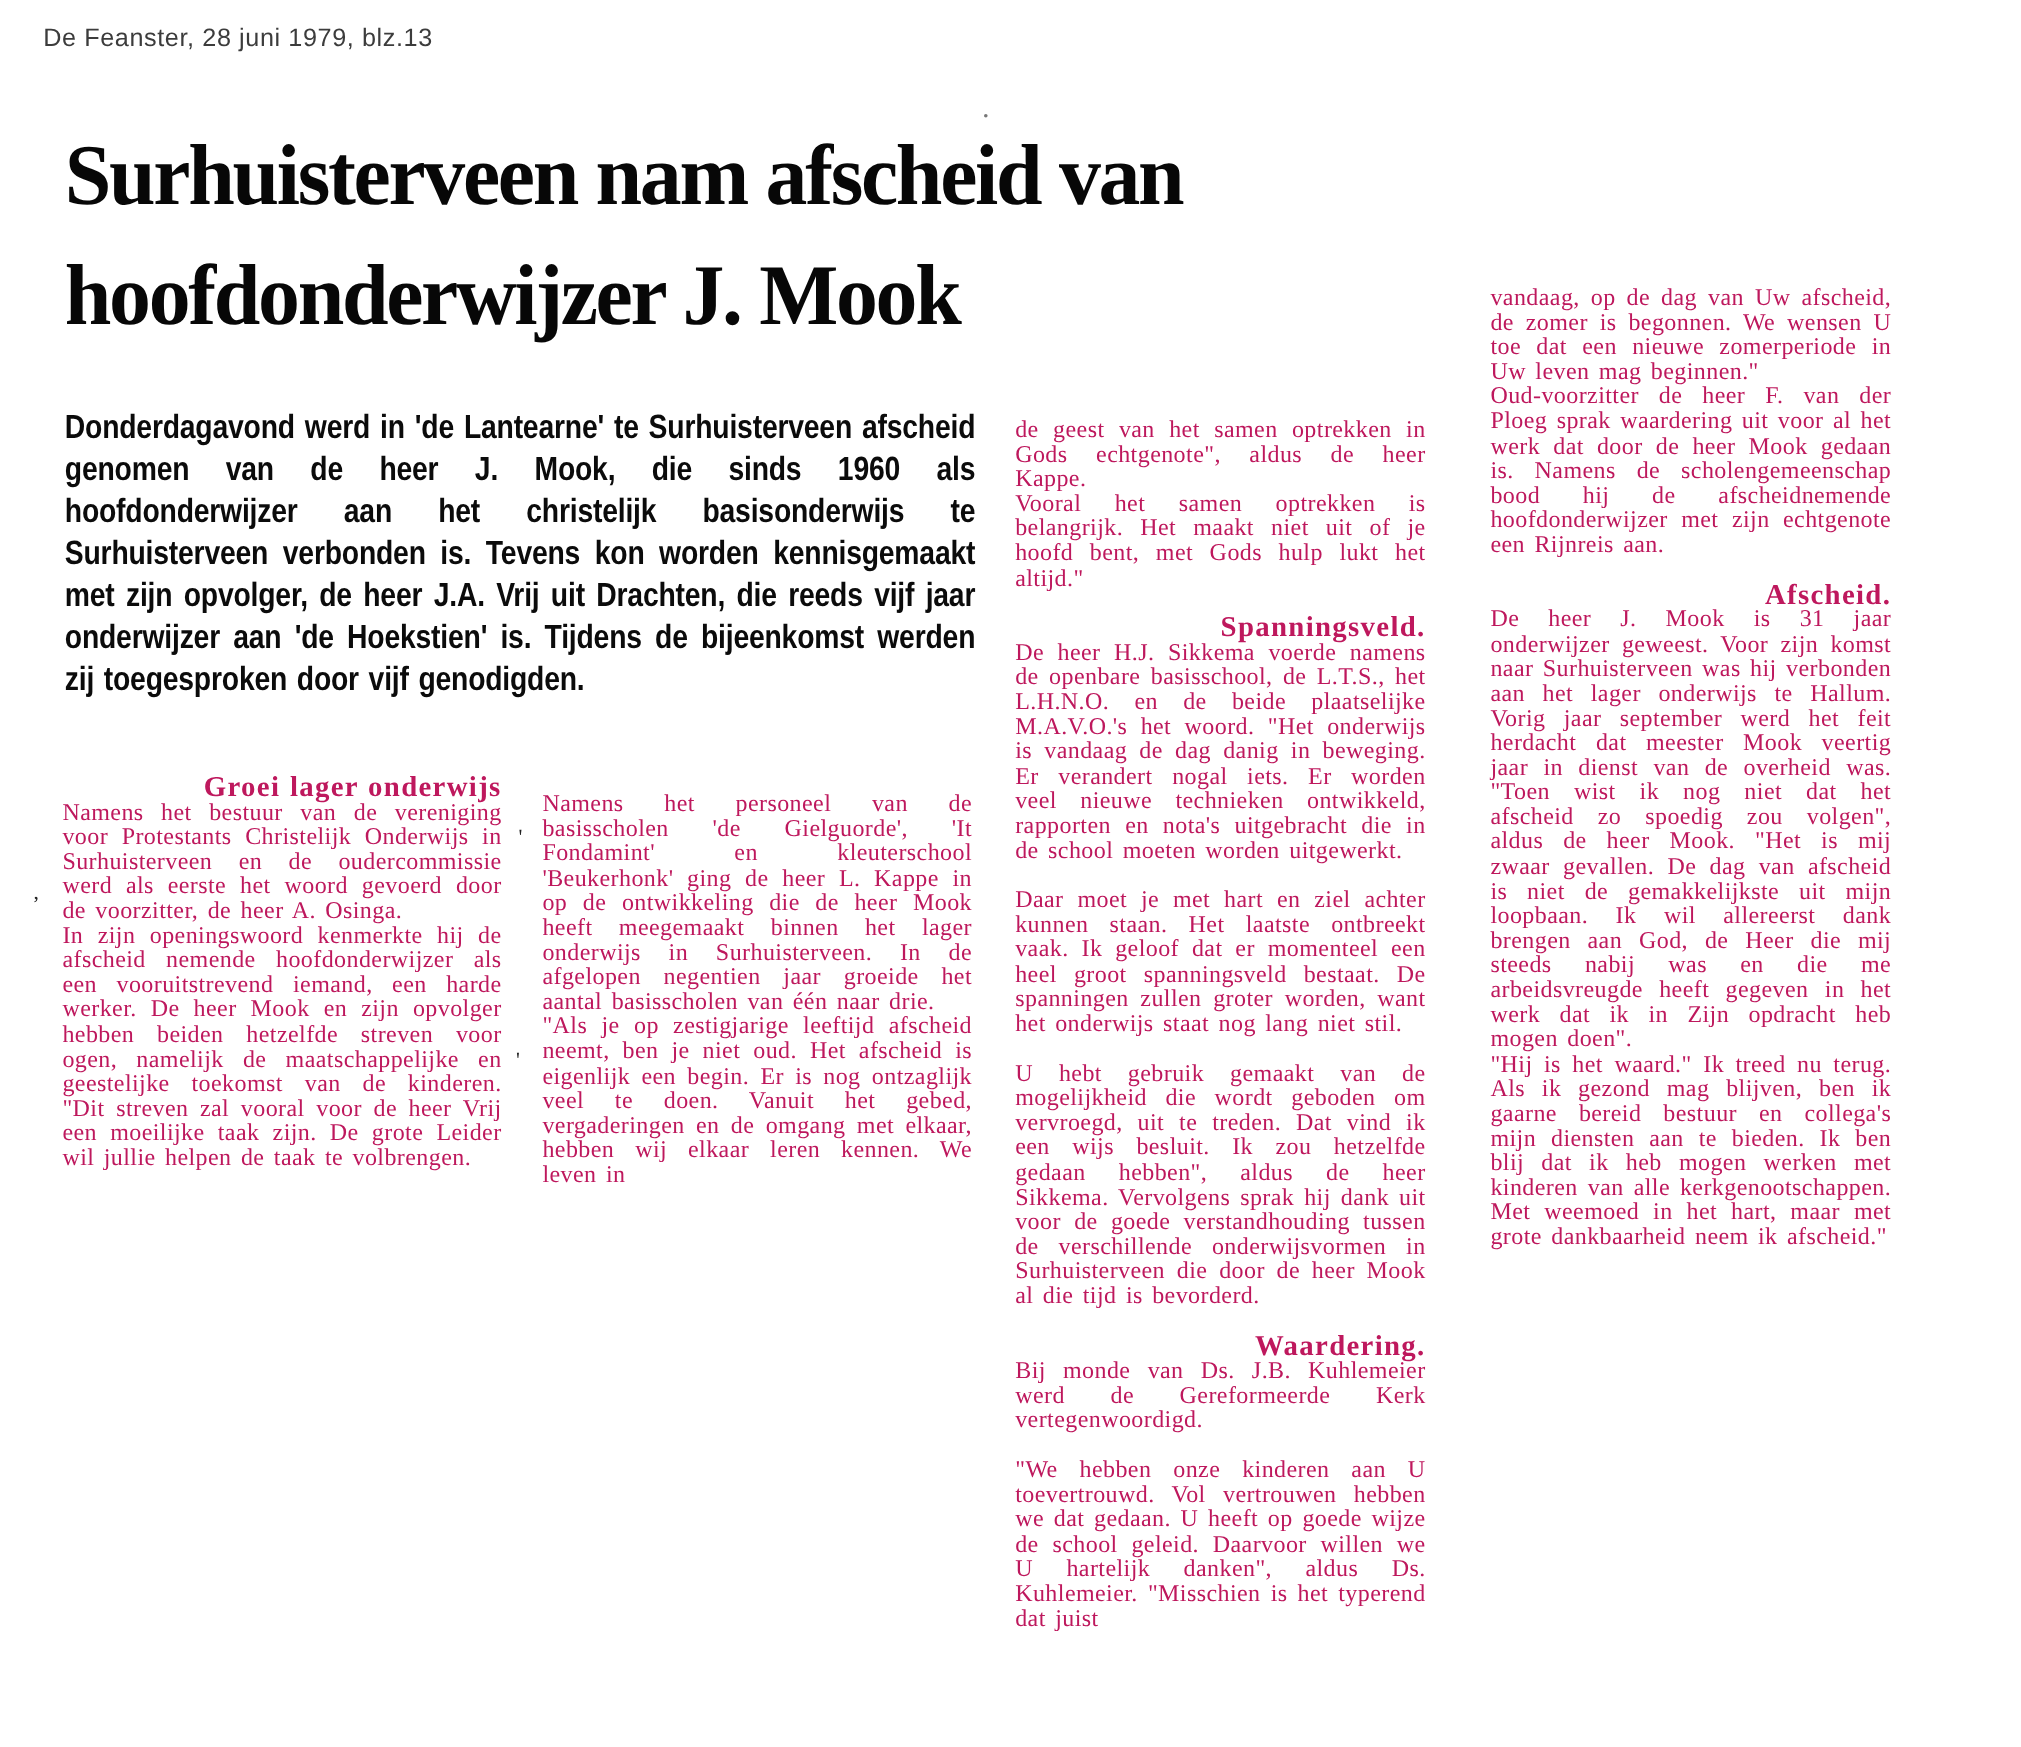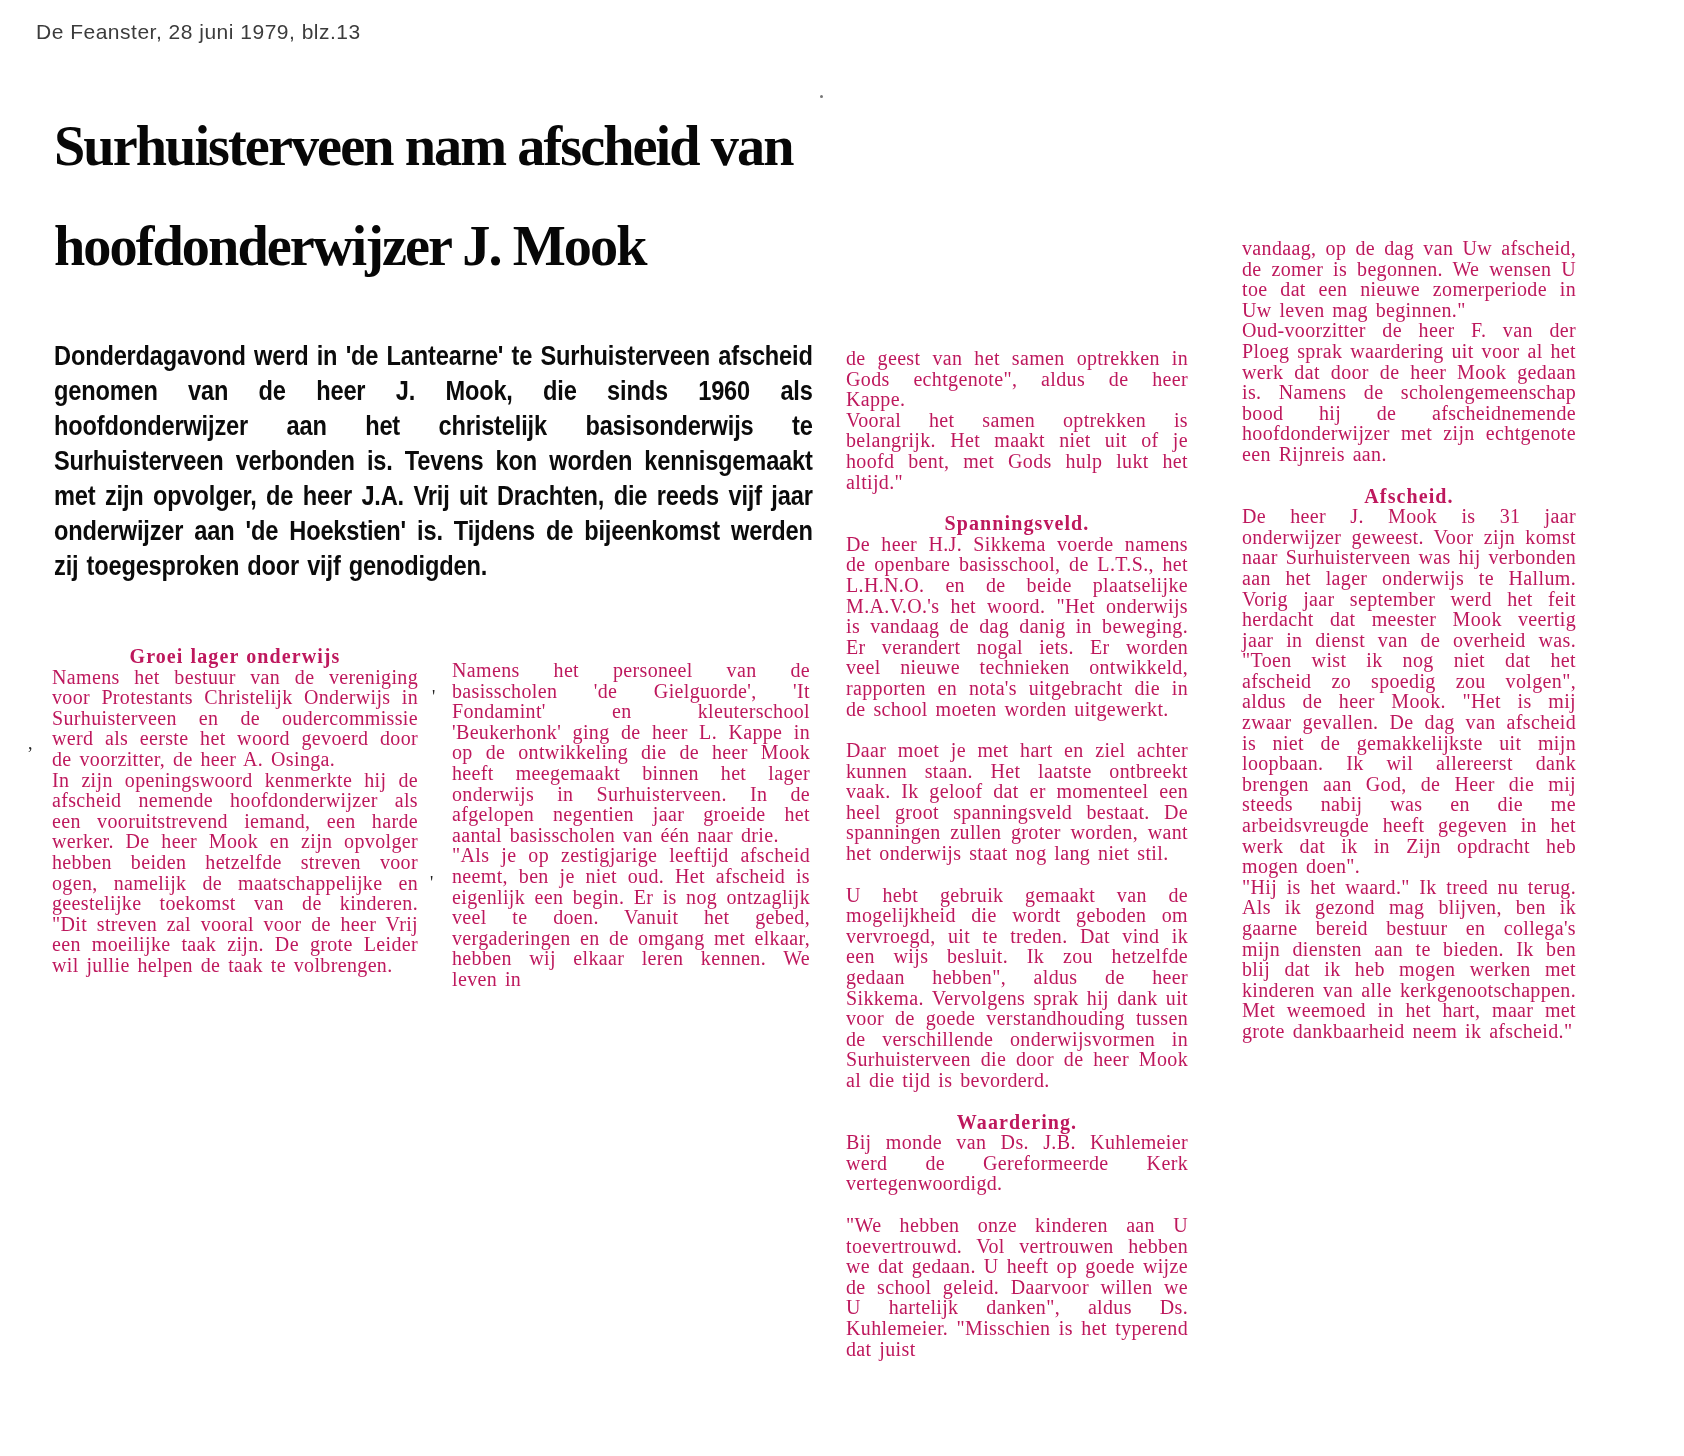--- a/index.html
+++ b/index.html
@@ -9,21 +9,21 @@
     font-family:"Liberation Serif","DejaVu Serif",serif;
   }
   .masthead{
     position:absolute;left:36px;top:20px;
     font-family:"Liberation Sans","DejaVu Sans",sans-serif;
     font-size:21px;color:#3c3c3c;letter-spacing:.5px;white-space:nowrap;
   }
   .headline{
     position:absolute;left:54px;top:96px;margin:0;
     font-family:"Liberation Serif","DejaVu Serif",serif;
-    font-weight:700;font-size:58px;line-height:100px;
+    font-weight:700;font-size:72px;line-height:100px;
     color:#070707;letter-spacing:-2px;white-space:nowrap;
   }
   .hl-line{display:block;transform:scaleX(.97);transform-origin:left top;}
   .intro{
     position:absolute;left:54px;top:338px;width:900px;margin:0;
     transform:scaleX(.843);transform-origin:left top;
     font-family:"Liberation Sans","DejaVu Sans",sans-serif;
     font-weight:700;font-size:28px;line-height:35px;
     letter-spacing:-.2px;word-spacing:2px;
     text-align:justify;color:#0b0b0b;
@@ -32,22 +32,22 @@
     position:absolute;
     font-size:20px;line-height:20.6px;color:#be185d;
     letter-spacing:.35px;word-spacing:2.5px;text-align:justify;
   }
   .col p{margin:0;}
   .col1{left:52px;top:646px;width:366px;}
   .col2{left:452px;top:660px;width:358px;}
   .col3{left:846px;top:348px;width:342px;}
   .col4{left:1242px;top:238px;width:334px;}
   .col-heading{
-    margin:0;font-size:20px;font-weight:700;
-    letter-spacing:1.1px;word-spacing:1px;text-align:center;
+    margin:0;font-size:24px;font-weight:700;
+    letter-spacing:1.1px;word-spacing:1px;text-align:right;
   }
   .col-heading.sub{margin-top:21px;}
   .gap-para{margin-top:21px !important;}
   .artifact{
     position:absolute;color:#222;font-size:18px;line-height:10px;
     font-family:"Liberation Serif",serif;
   }
   .scan-dot{
     position:absolute;left:820px;top:95px;width:3px;height:3px;
     background:#777;border-radius:50%;

